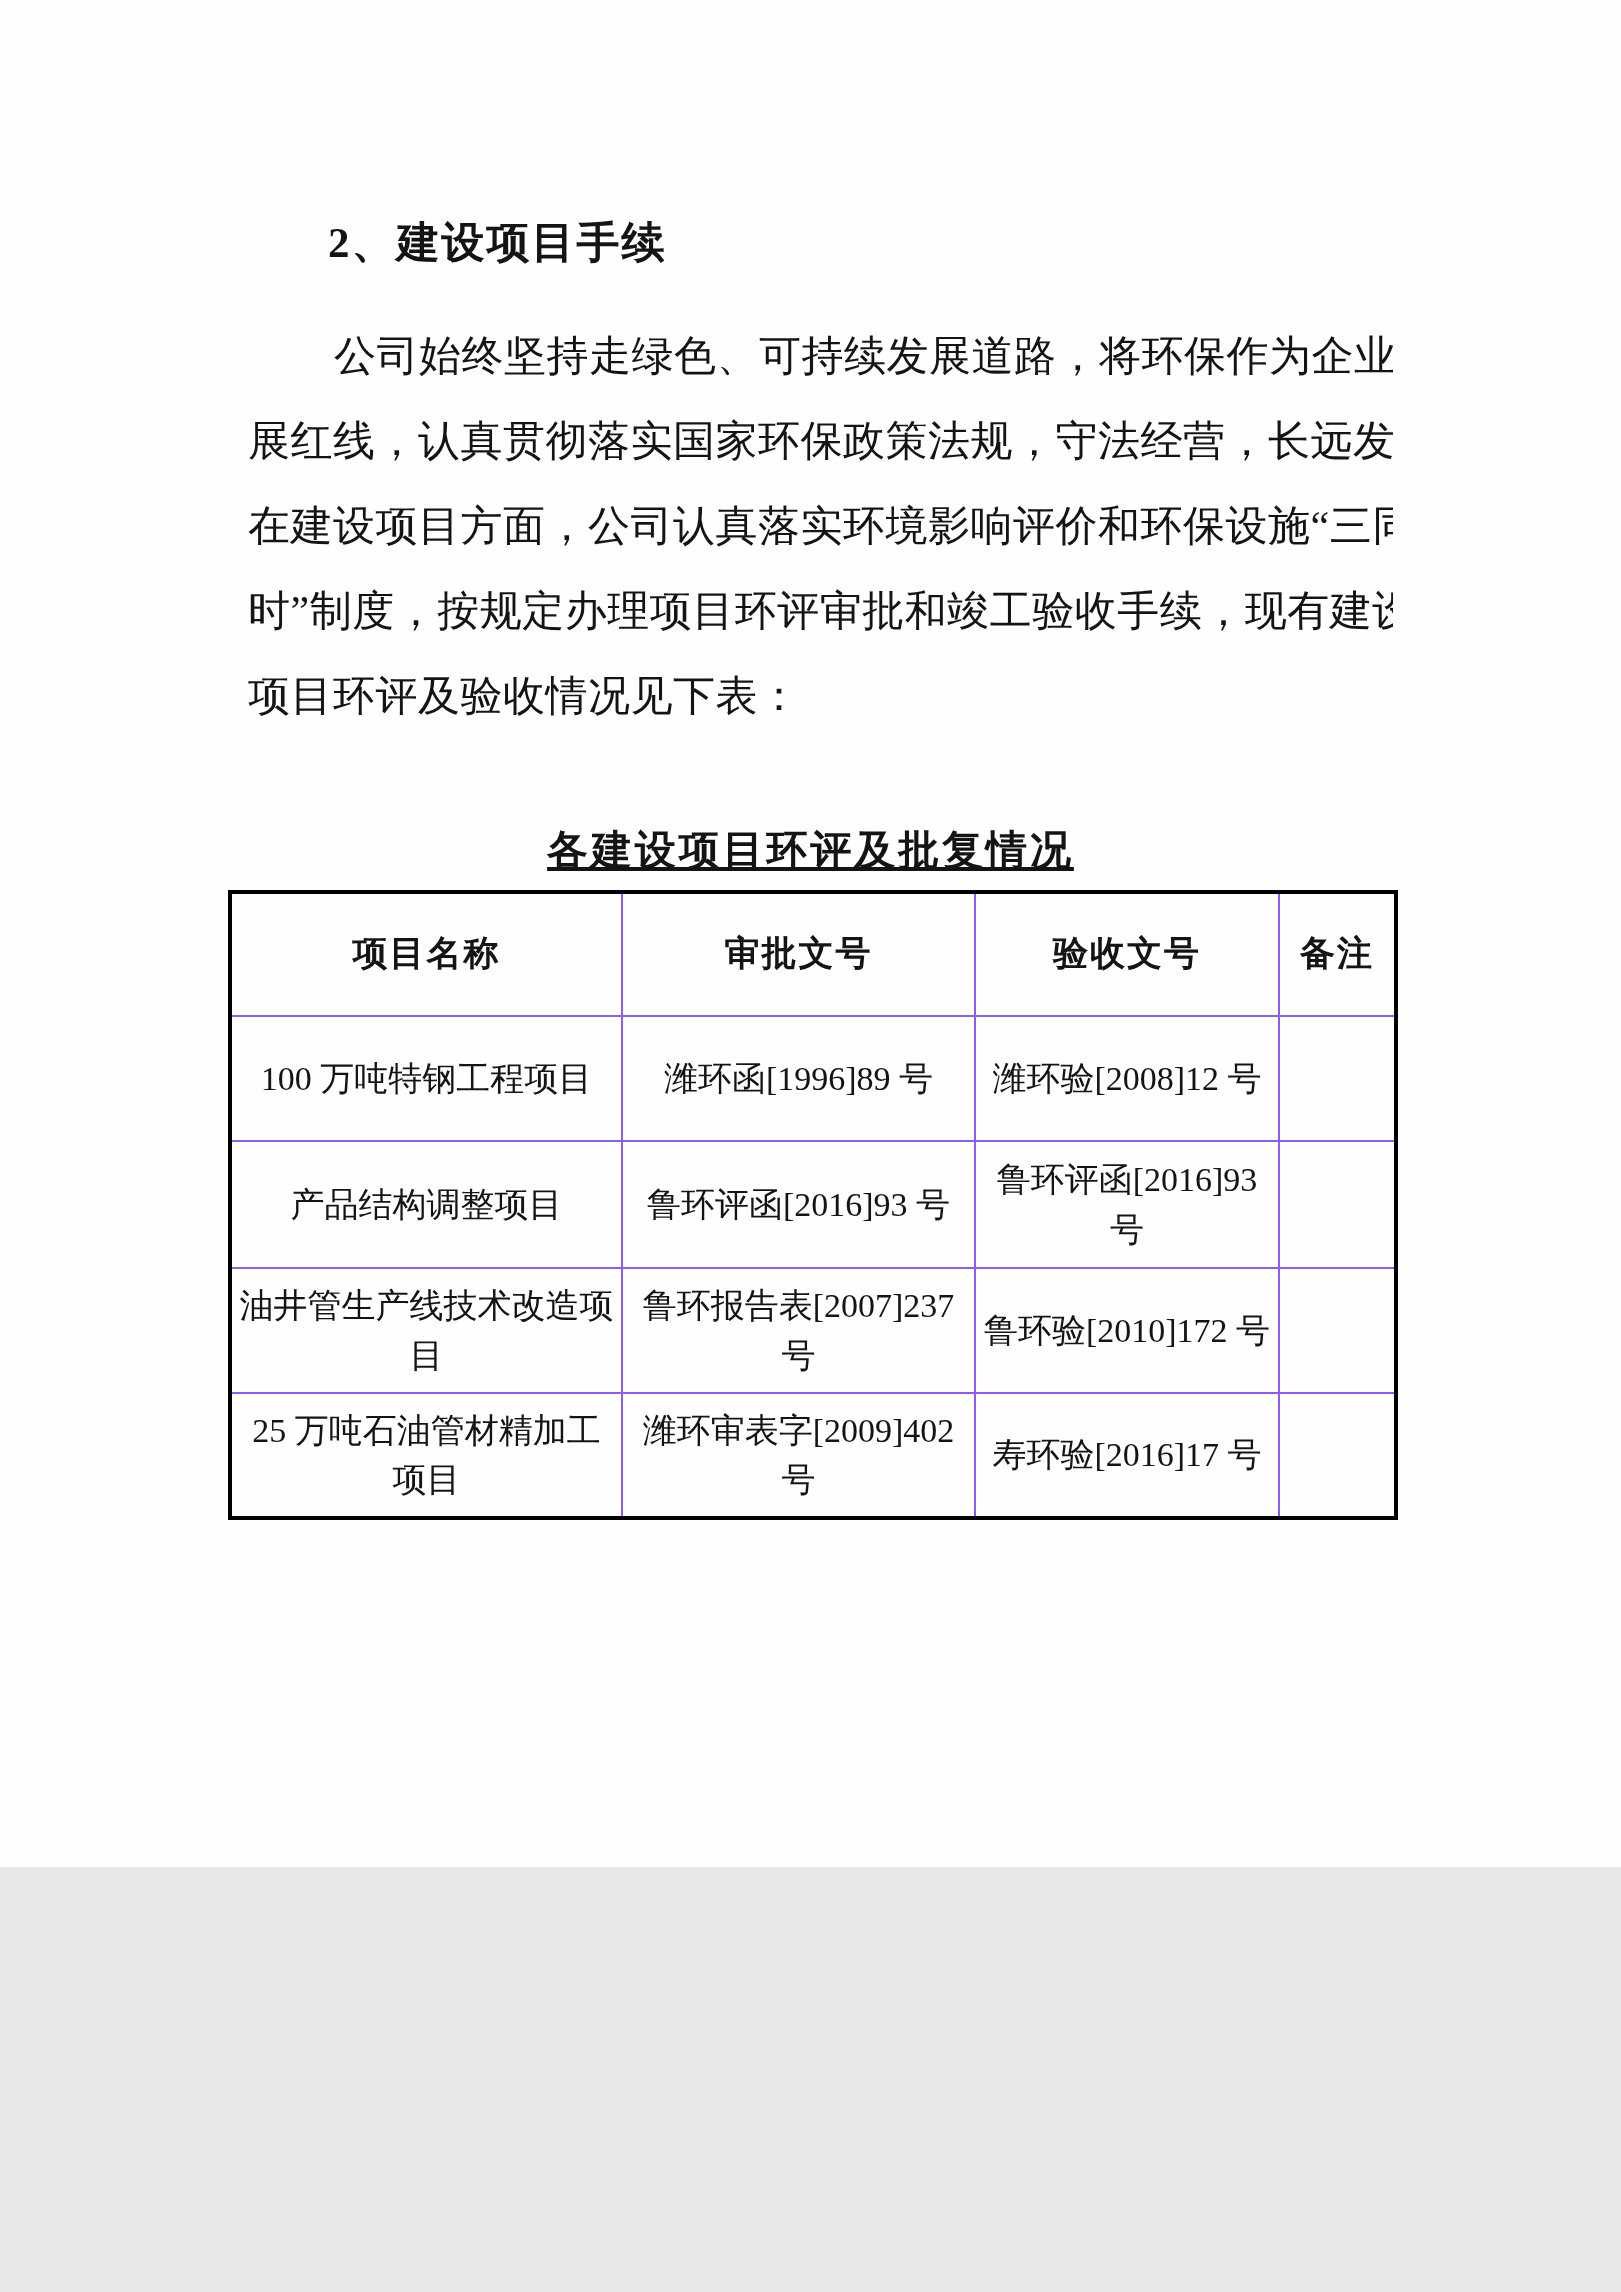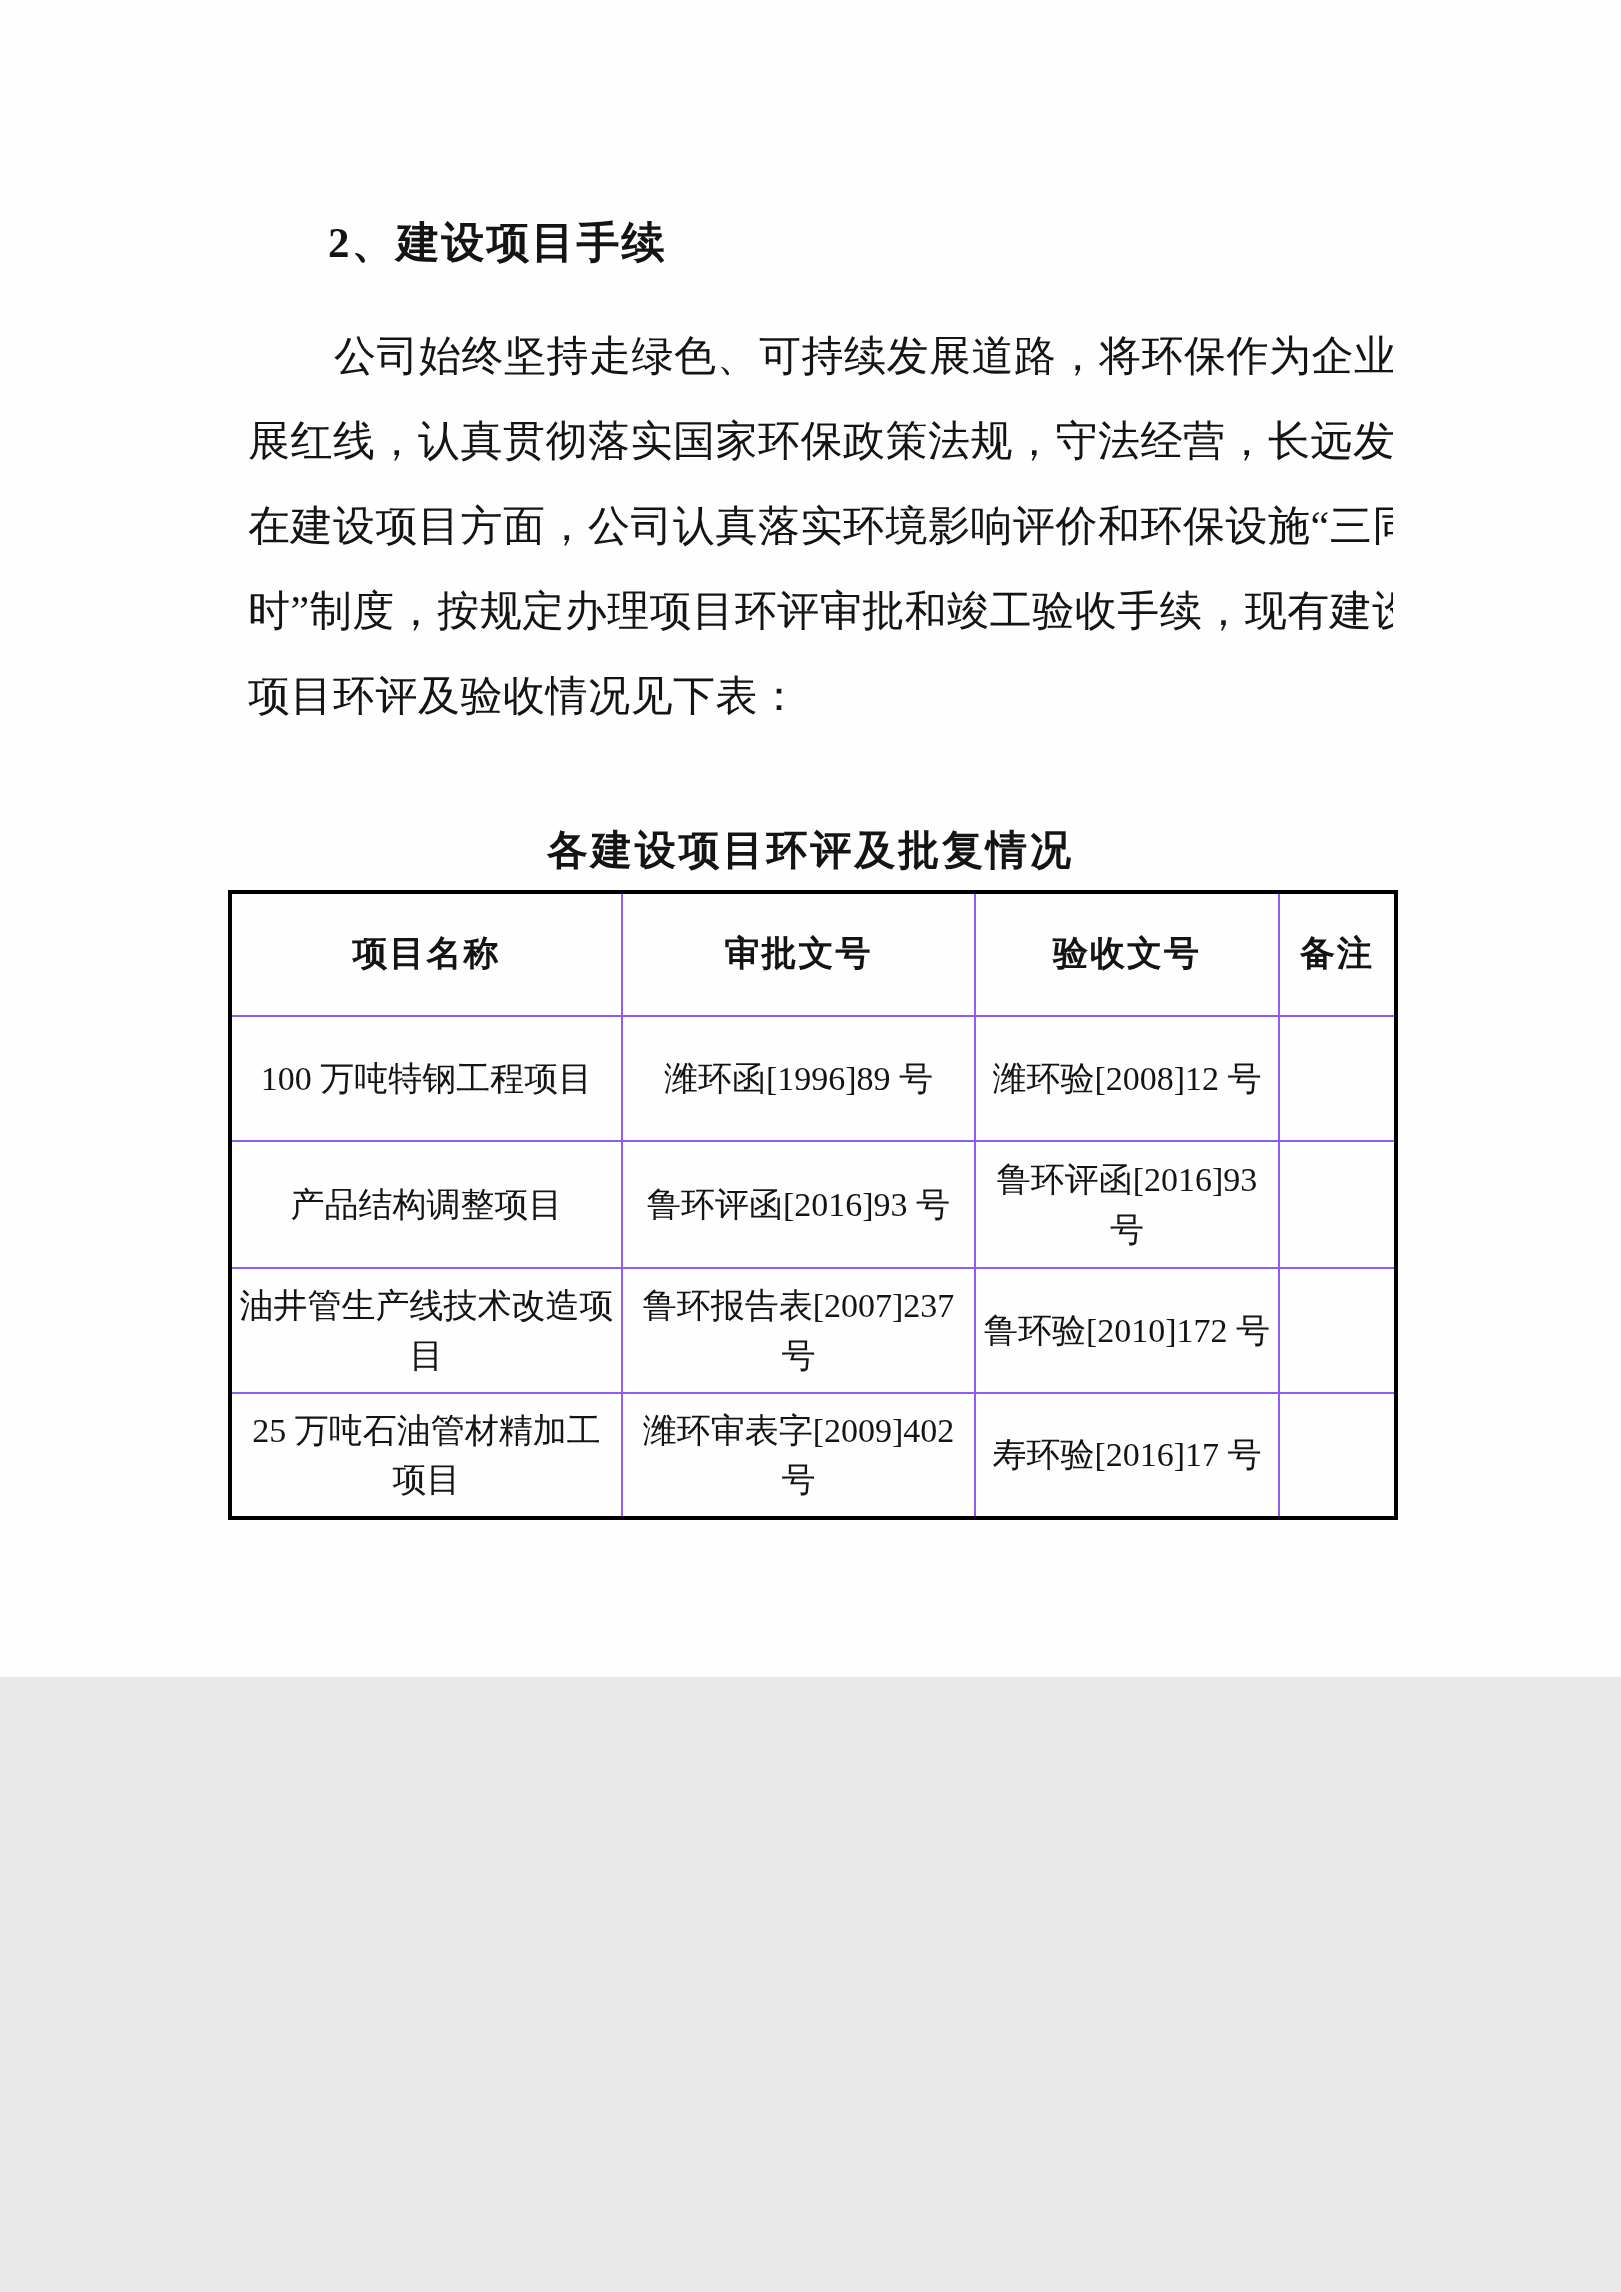--- a/index.html
+++ b/index.html
@@ -1,19 +1,19 @@
 <!DOCTYPE html>
 <html><head>
 <meta charset="utf-8">
 <style>
   html, body { margin: 0; padding: 0; background: #e8e8e8; }
   .page {
     position: relative;
     width: 1621px;
-    height: 1677px;
+    height: 1867px;
     margin: 0 auto;
     background: #fefefe;
     color: #141414;
     font-family: "Liberation Serif", "DejaVu Serif", serif;
     overflow: hidden;
   }
   .heading {
     position: absolute;
     left: 328px;
     font-size: 43px;
@@ -44,20 +44,21 @@
   .line.short { text-align-last: left; }
   .table-title {
     position: absolute;
     top: 823px;
     left: 228px;
     width: 1165px;
     text-align: center;
     font-size: 41px;
     font-weight: bold;
     letter-spacing: 2.9px;
+    text-decoration: underline;
   }
   table.approval {
     position: absolute;
     top: 890px;
     left: 228px;
     width: 1165px;
     border-collapse: collapse;
     table-layout: fixed;
     border: 4.9px solid #000;
     font-size: 34px;

